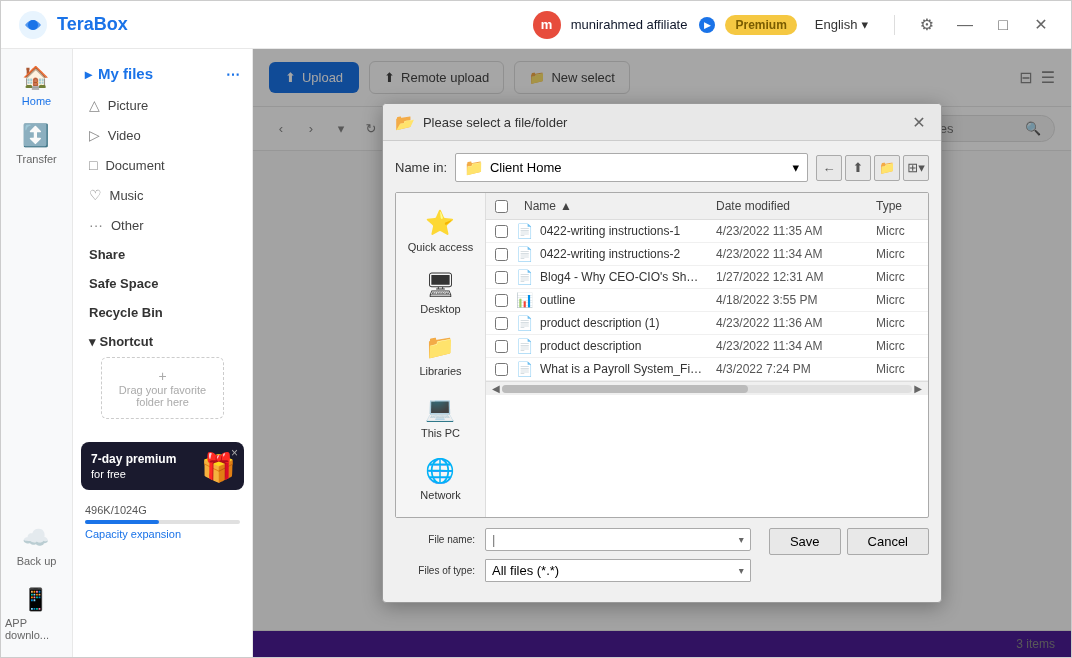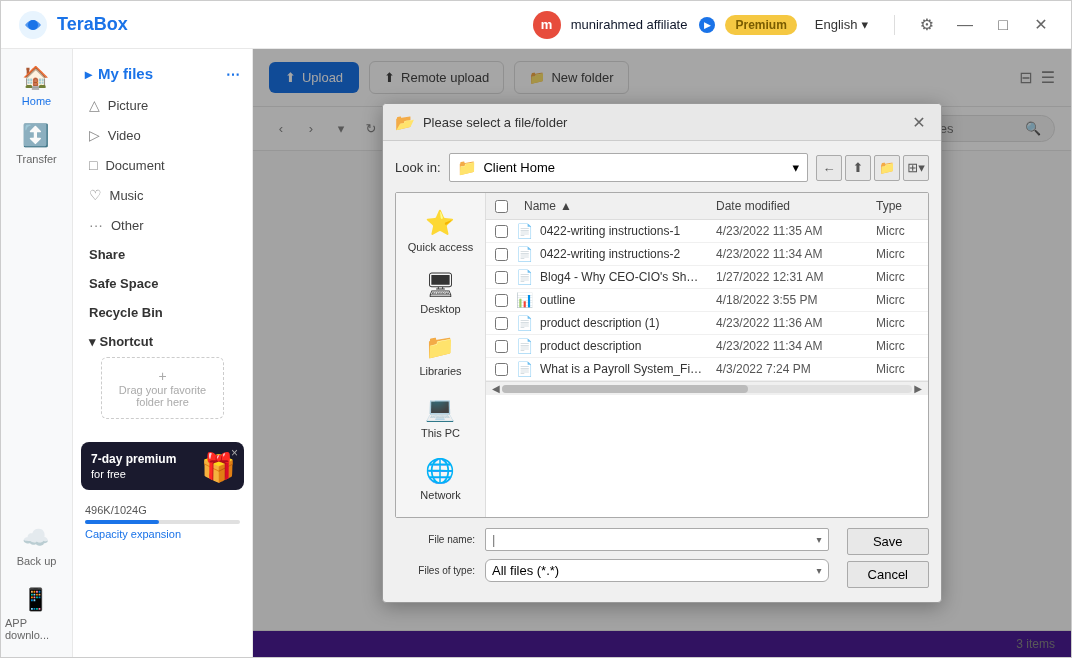--- a/index.html
+++ b/index.html
@@ -110,21 +110,21 @@
     .scrollbar-thumb { width: 60%; height: 100%; background: #bbb; border-radius: 4px; }
     .scrollbar-arrow { font-size: 10px; color: #666; cursor: pointer; padding: 0 2px; }
 
     
     .modal-field-row { display: flex; align-items: center; gap: 10px; margin-bottom: 8px; }
     .field-label { width: 80px; font-size: 10px; color: #333; text-align: right; }
     .field-input { flex: 1; padding: 4px 8px; border: 1px solid #aaa; border-radius: 2px; font-size: 13px; background: #fff; display: flex; align-items: center; justify-content: space-between; }
     .field-input input { border: none; outline: none; width: 100%; font-size: 13px; }
     .field-dropdown { padding: 4px 8px; border: 1px solid #aaa; background: #fff; border-radius: 2px; font-size: 13px; display: flex; align-items: center; justify-content: space-between; cursor: pointer; }
     .dropdown-arrow { font-size: 10px; color: #666; }
-    .modal-actions { display: flex; flex-direction: column; gap: 6px; margin-left: 8px; }
+    .modal-actions { display: flex; flex-direction: row; gap: 6px; margin-left: 8px; }
     .modal-btn { padding: 5px 20px; border: 1px solid #aaa; background: #e8e8e8; border-radius: 2px; cursor: pointer; font-size: 13px; text-align: center; min-width: 70px; }
 
     .content-area { position: relative; flex: 1; display: flex; flex-direction: column; overflow: hidden; }
   </style>
 </head>
 <body>
 
 <div class="app-window">
 
   <div class="title-bar">
@@ -244,21 +244,21 @@
           <button class="btn-upload">
             <span>⬆</span>
             <span>Upload</span>
           </button>
           <button class="btn-outline">
             <span>⬆</span>
             <span>Remote upload</span>
           </button>
           <button class="btn-outline">
             <span>📁</span>
-            <span>New folder</span>
+            <span>New select</span>
           </button>
           <div class="toolbar-right">
             <span style="color:#888;font-size:16px;">⊟</span>
             <span style="color:#888;font-size:16px;">☰</span>
           </div>
         </div>
 
         <div class="breadcrumb-bar">
           <div class="breadcrumb-btn">‹</div>
           <div class="breadcrumb-btn">›</div>
@@ -286,21 +286,21 @@
             <div class="modal-title-left">
               <span class="modal-folder-icon">📂</span>
               <span>Please select a file/folder</span>
             </div>
             <div class="modal-close">✕</div>
           </div>
 
           <div class="modal-body">
 
             <div class="look-in-row">
-              <span class="look-in-label">Look in:</span>
+              <span class="look-in-label">Name in:</span>
               <div class="look-in-select" style="flex:1;border:1px solid #aaa;background:#fff;padding:4px 8px;display:flex;align-items:center;gap:6px;border-radius:2px;">
                 <div class="look-in-folder">
                   <span class="look-in-folder-icon">📁</span>
                   <span>Client Home</span>
                 </div>
                 <span style="margin-left:auto;">▾</span>
               </div>
               <div class="look-in-actions">
                 <div class="look-in-action-btn">←</div>
                 <div class="look-in-action-btn">⬆</div>
@@ -425,21 +425,21 @@
               <div style="flex:1;">
                 <div class="modal-field-row">
                   <span class="field-label">File name:</span>
                   <div class="field-input" style="flex:1;display:flex;align-items:center;border:1px solid #aaa;background:#fff;padding:3px 6px;border-radius:2px;">
                     <input type="text" style="border: none; outline: none; width: 100%; font-size: 13px;" placeholder="|">
                     <span style="font-size:10px;color:#666;">▾</span>
                   </div>
                 </div>
                 <div class="modal-field-row">
                   <span class="field-label">Files of type:</span>
-                  <div class="field-dropdown" style="flex:1;display:flex;align-items:center;justify-content:space-between;border:1px solid #aaa;background:#fff;padding:3px 6px;border-radius:6px;">
+                  <div class="field-dropdown" style="flex:1;display:flex;align-items:center;justify-content:space-between;border:1px solid #aaa;background:#fff;padding:3px 6px;border-radius:1px;">
                     <span>All files (*.*)</span>
                     <span class="dropdown-arrow">▾</span>
                   </div>
                 </div>
               </div>
               <div class="modal-actions">
                 <button class="modal-btn">Save</button>
                 <button class="modal-btn">Cancel</button>
               </div>
             </div>

